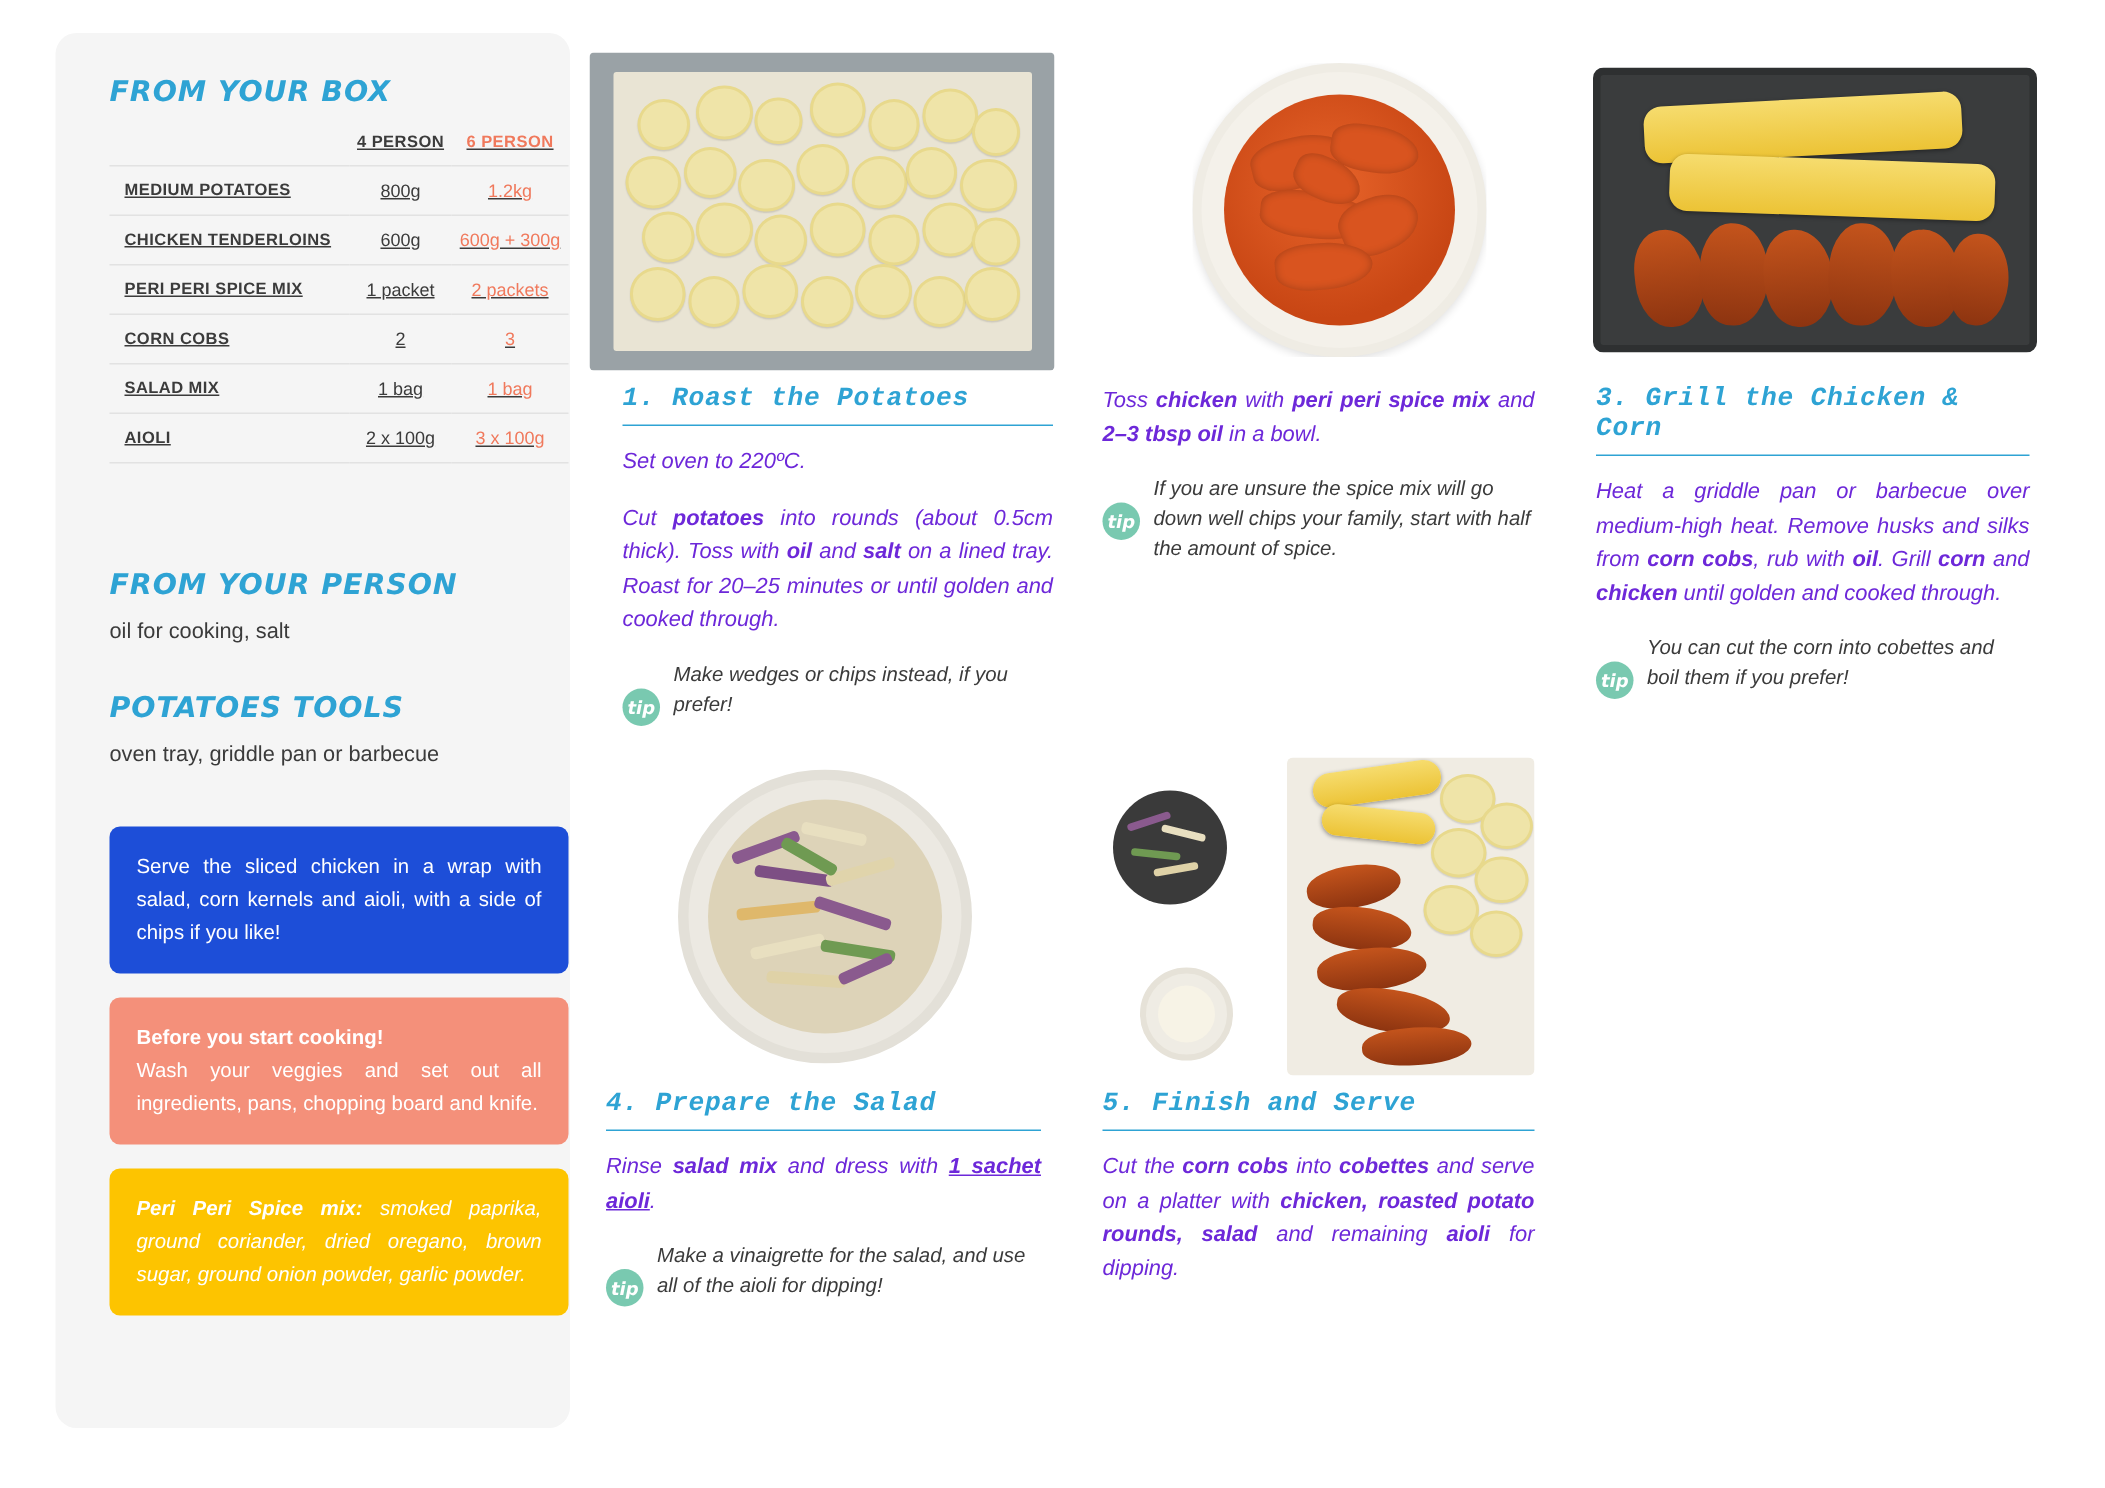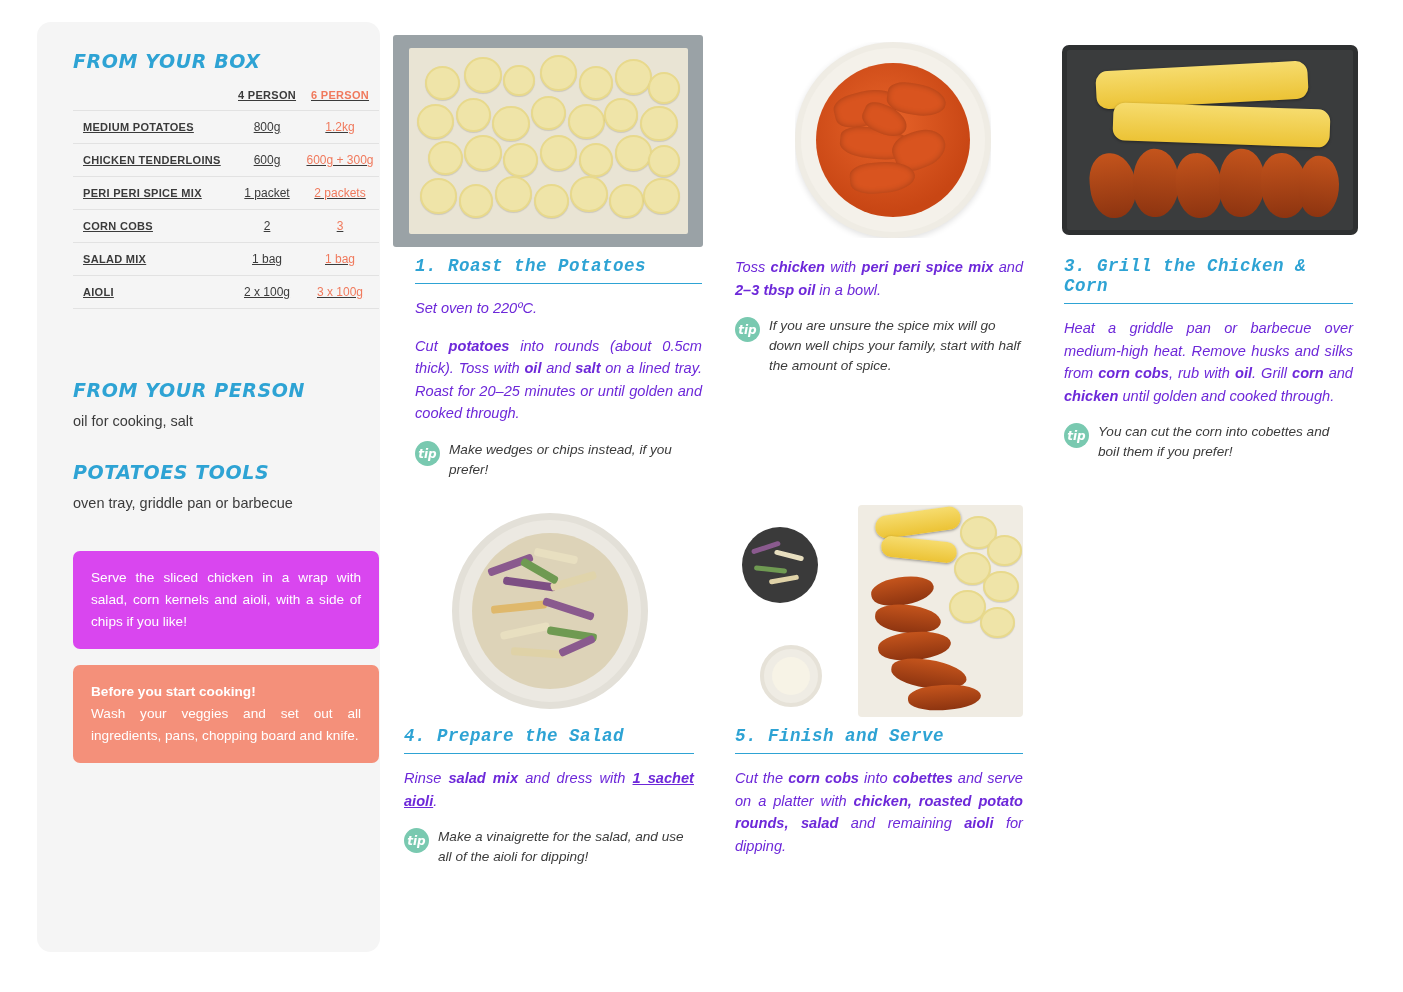--- a/index.html
+++ b/index.html
@@ -99,21 +99,21 @@
     margin: 0 0 0 18px;
     width: 306px;
     box-sizing: border-box;
     border-radius: 7px;
     padding: 16px 18px;
     font-size: 13.6px;
     line-height: 1.62;
     text-align: justify;
     color: #ffffff;
   }
-  .note.green  { background: #d946ef; margin-top: 36px; }
+  .note.green  { background: #1d4ed8; margin-top: 36px; }
   .note.salmon { background: #f4907a; margin-top: 16px; }
   .note.yellow { background: #fdc400; margin-top: 16px; font-style: italic; }
   .note b { font-weight: bold; }
   .note .lbl { font-weight: bold; font-style: italic; }
 
   
   .step {
     position: absolute;
   }
   .step-title {
@@ -151,21 +151,21 @@
     border-radius: 50%;
     background: #79c9b0;
     color: #ffffff;
     font-family: "DejaVu Sans", sans-serif;
     font-style: italic;
     font-weight: bold;
     font-size: 12px;
     display: flex;
     align-items: center;
     justify-content: center;
-    margin-top: 1px;
+    margin-top: 19px;
   }
   .tip-text {
     font-size: 13.6px;
     font-style: italic;
     line-height: 1.45;
     color: #3b3b3b;
   }
 
   
   .photo {
@@ -355,20 +355,23 @@
 
     <div class="note green">
       <span>Serve the sliced chicken in a wrap with salad, corn kernels and aioli, with a side of chips if you like!</span>
     </div>
 
     <div class="note salmon">
       <b>Before you start cooking!</b><br>
       <span>Wash your veggies and set out all ingredients, pans, chopping board and knife.</span>
     </div>
 
+    <div class="note yellow">
+      <span class="lbl">Peri Peri Spice mix:</span><span> smoked paprika, ground coriander, dried oregano, brown sugar, ground onion powder, garlic powder.</span>
+    </div>
   </aside>
 
   <div class="photo" style="left:393px; top:35px; width:310px; height:212px;">
     <div class="tray">
       <div class="tray-inner">
         <div class="potato" style="left:6%;  top:10%; width:11%; height:16%;"></div>
         <div class="potato" style="left:20%; top:5%;  width:12%; height:17%;"></div>
         <div class="potato" style="left:34%; top:9%;  width:10%; height:15%;"></div>
         <div class="potato" style="left:47%; top:4%;  width:12%; height:17%;"></div>
         <div class="potato" style="left:61%; top:10%; width:11%; height:16%;"></div>

